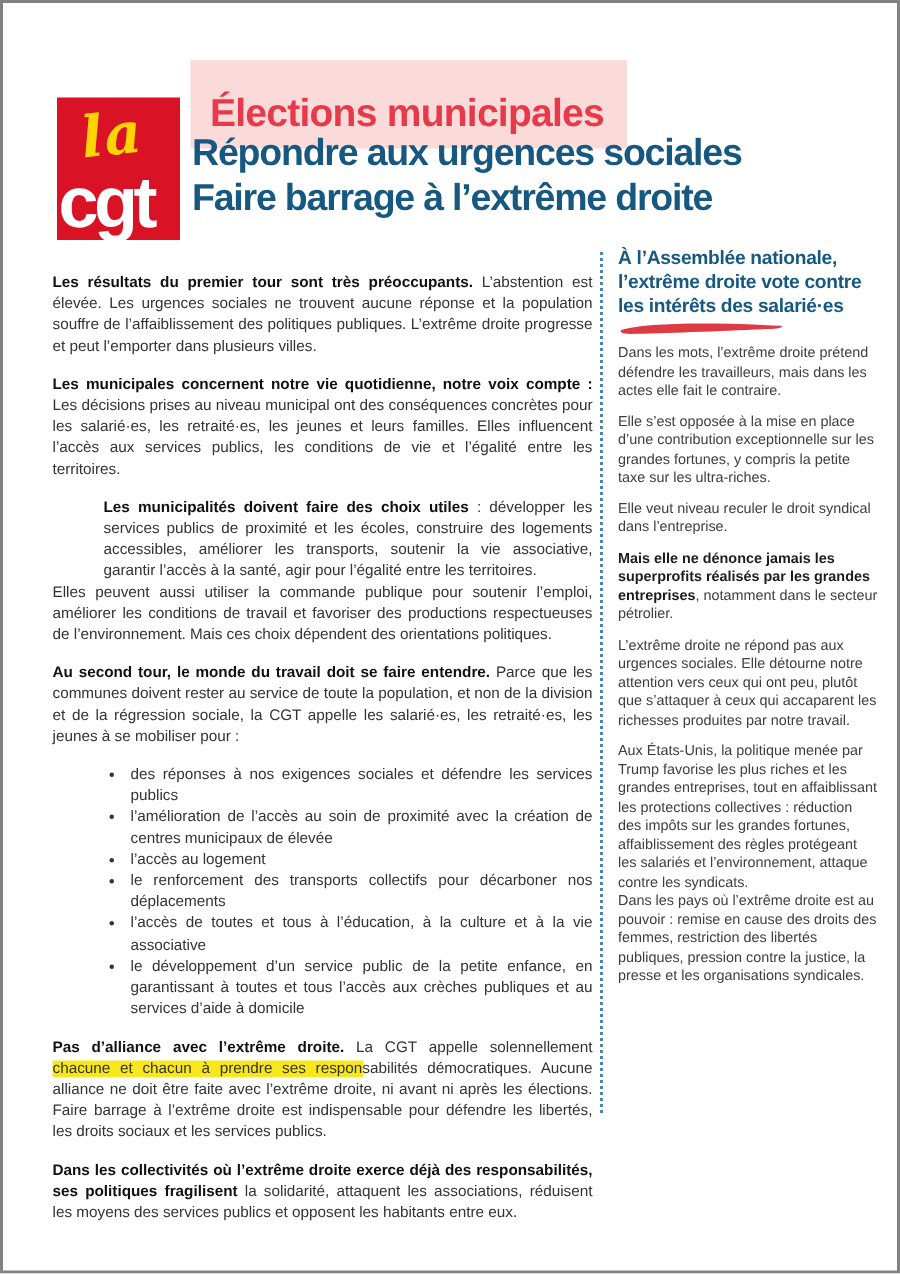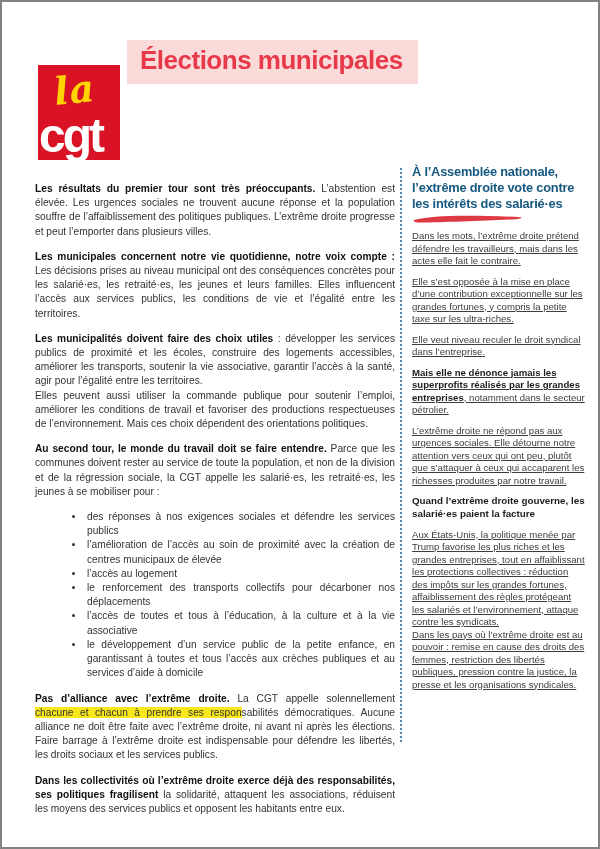--- a/index.html
+++ b/index.html
@@ -26,71 +26,75 @@
   .logo-la{
     position:absolute;left:16px;top:2px;
     font-family:"DejaVu Serif","Liberation Serif",serif;
     font-style:italic;font-weight:bold;font-size:38px;color:var(--logo-yellow);
     transform:rotate(-6deg);letter-spacing:1px;
   }
   .logo-cgt{
     position:absolute;left:1px;bottom:0px;
     font-weight:bold;font-size:48px;color:#ffffff;letter-spacing:-3px;line-height:1;text-align:center;
   }
-  .banner{position:absolute;left:125px;top:38px;background:var(--banner-bg);padding:5px 15px 8px 13px;}
+  .banner{position:absolute;left:125px;top:38px;background:var(--banner-bg);padding:20px 15px 8px 13px;}
   .banner-text{font-size:26px;font-weight:bold;color:var(--banner-red);letter-spacing:-0.5px;}
   .title{
     position:absolute;left:126px;top:85px;
     color:var(--headline-blue);font-size:25px;font-weight:bold;line-height:30px;letter-spacing:-0.8px;
   }
 
   
   .col-left{
     position:absolute;left:33px;top:180px;width:360px;
     font-size:10.2px;line-height:14.2px;color:var(--body-ink);text-align:justify;
   }
   .col-left p{margin-bottom:11px;}
-  .col-left p.cont{margin-bottom:0;}
+  .col-left p.cont{margin-bottom:0;margin-left:34px;}
   .col-left b{color:var(--bold-ink);}
   .col-left ul{margin:0 0 11px 0;padding-left:50px;text-align:justify;}
   .col-left li{padding-left:2px;}
   .hl{background:var(--highlight-yellow);}
 
   .divider{
     position:absolute;left:398px;top:166px;height:574px;width:0;
     border-left:2px dotted var(--divider-blue);
   }
 
   .col-right{
     position:absolute;left:410px;top:162px;width:174px;
     font-size:9.6px;line-height:12.5px;color:#3d3d3d;text-align:left;
   }
   .col-right .rc-heading{
     color:var(--headline-blue);font-size:12.8px;font-weight:bold;line-height:16px;letter-spacing:-0.2px;
   }
   .rc-underline{display:block;margin:2px 0 7px 0;}
-  .col-right p{margin-bottom:8px;text-decoration:underline;}
+  .col-right p{margin-bottom:8px;}
   .col-right p.cont{margin-bottom:0;}
   .col-right b{color:#1c1c1c;}
   .rc-subheading{font-weight:bold;color:#1c1c1c;margin-bottom:8px;font-size:9.8px;line-height:12.8px;}
 </style>
 </head>
 <body>
 
 <div class="page">
 
   <div class="logo">
     <span class="logo-la">la</span>
     <span class="logo-cgt">cgt</span>
   </div>
 
   <div class="banner">
     <span class="banner-text">Élections municipales</span>
   </div>
 
+  <div class="title">
+    <div>Répondre aux urgences sociales</div>
+    <div>Faire barrage à l’extrême droite</div>
+  </div>
 
   <div class="col-left">
     <p><b>Les résultats du premier tour sont très préoccupants.</b><span> L’abstention est élevée. Les urgences sociales ne trouvent aucune réponse et la population souffre de l’affaiblissement des politiques publiques. L’extrême droite progresse et peut l’emporter dans plusieurs villes.</span></p>
 
     <p><b>Les municipales concernent notre vie quotidienne, notre voix compte :</b><span> Les décisions prises au niveau municipal ont des conséquences concrètes pour les salarié·es, les retraité·es, les jeunes et leurs familles. Elles influencent l’accès aux services publics, les conditions de vie et l’égalité entre les territoires.</span></p>
 
     <p class="cont"><b>Les municipalités doivent faire des choix utiles</b><span> : développer les services publics de proximité et les écoles, construire des logements accessibles, améliorer les transports, soutenir la vie associative, garantir l’accès à la santé, agir pour l’égalité entre les territoires.</span></p>
     <p><span>Elles peuvent aussi utiliser la commande publique pour soutenir l’emploi, améliorer les conditions de travail et favoriser des productions respectueuses de l’environnement. Mais ces choix dépendent des orientations politiques.</span></p>
 
     <p><b>Au second tour, le monde du travail doit se faire entendre.</b><span> Parce que les communes doivent rester au service de toute la population, et non de la division et de la régression sociale, la CGT appelle les salarié·es, les retraité·es, les jeunes à se mobiliser pour :</span></p>
@@ -121,19 +125,18 @@
 
 
     <p><span>Elle s’est opposée à la mise en place d’une contribution exceptionnelle sur les grandes fortunes, y compris la petite taxe sur les ultra-riches.</span></p>
 
     <p><span>Elle veut niveau reculer le droit syndical dans l’entreprise.</span></p>
 
     <p><b>Mais elle ne dénonce jamais les superprofits réalisés par les grandes entreprises</b><span>, notamment dans le secteur pétrolier.</span></p>
 
     <p><span>L’extrême droite ne répond pas aux urgences sociales. Elle détourne notre attention vers ceux qui ont peu, plutôt que s’attaquer à ceux qui accaparent les richesses produites par notre travail.</span></p>
 
-    <div class="rc-subheading">Quand l’extrême droite gouverne, les salarié·es paient la facture</div>
 
     <p class="cont"><span>Aux États-Unis, la politique menée par Trump favorise les plus riches et les grandes entreprises, tout en affaiblissant les protections collectives : réduction des impôts sur les grandes fortunes, affaiblissement des règles protégeant les salariés et l’environnement, attaque contre les syndicats.</span></p>
     <p><span>Dans les pays où l’extrême droite est au pouvoir : remise en cause des droits des femmes, restriction des libertés publiques, pression contre la justice, la presse et les organisations syndicales.</span></p>
   </div>
 
 </div>
 
 </body></html>

